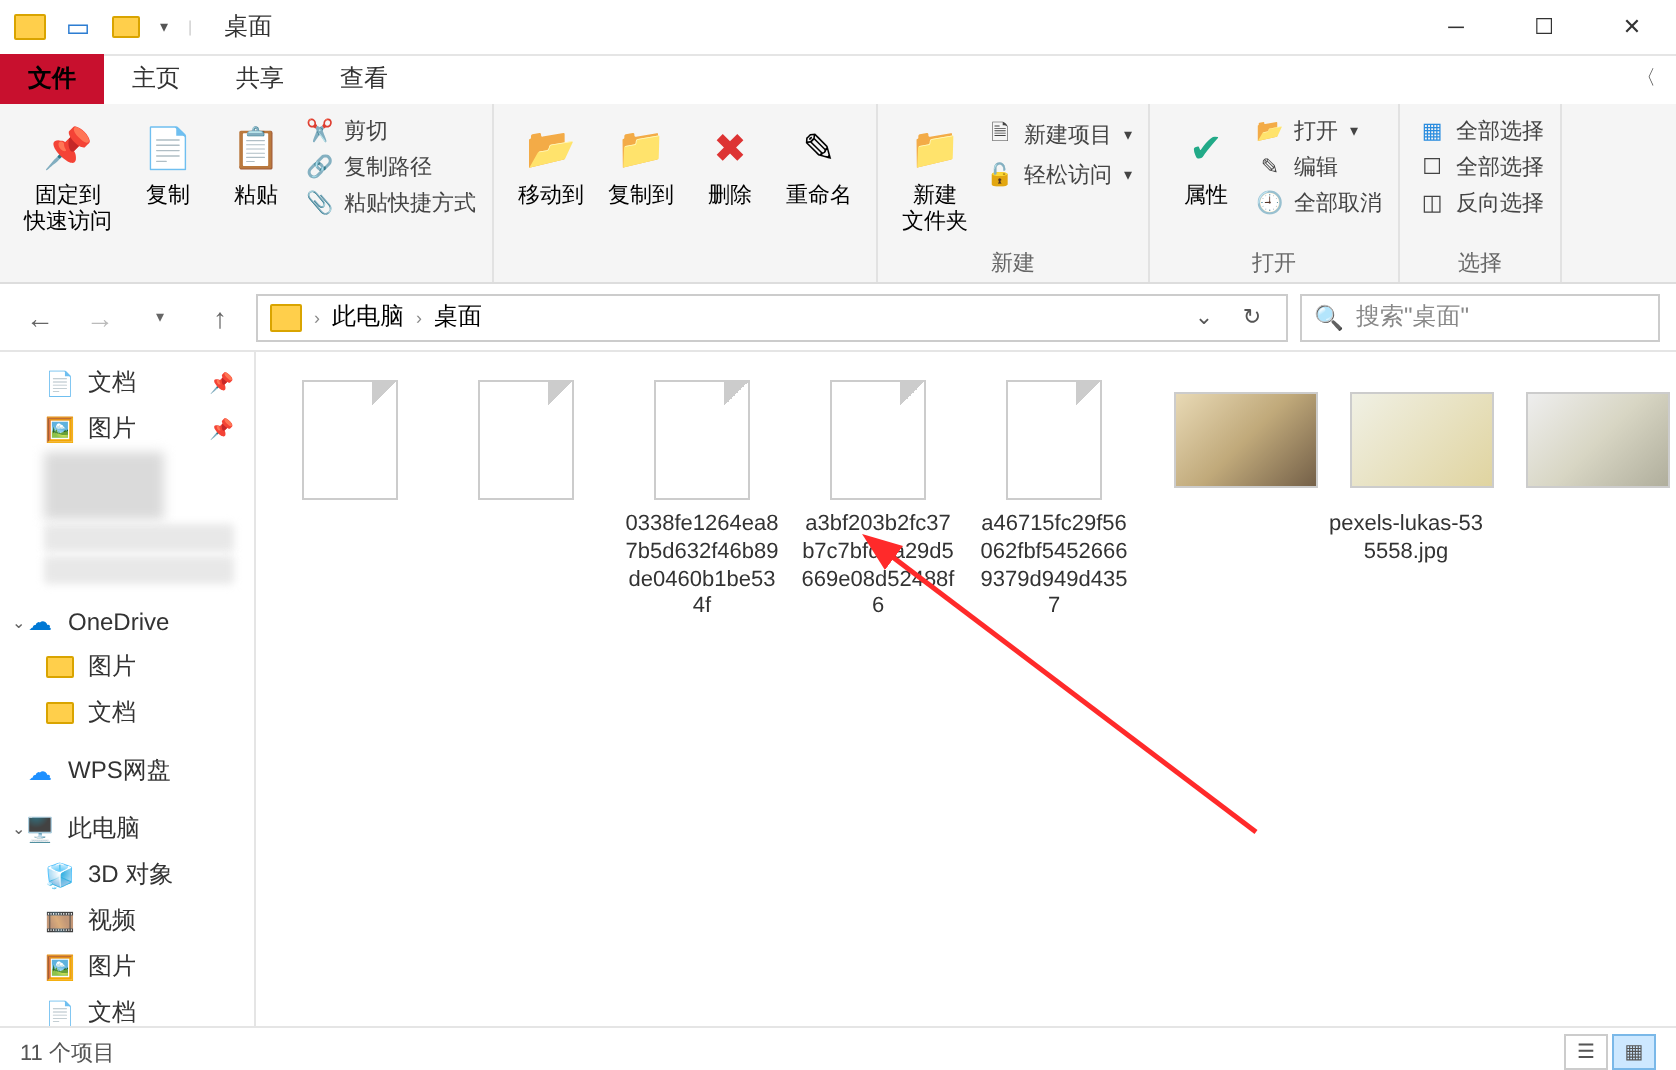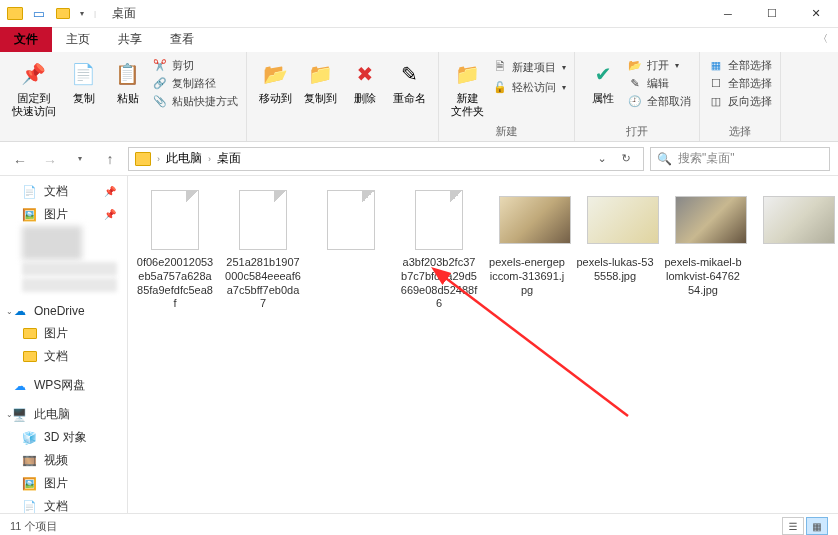--- a/index.html
+++ b/index.html
@@ -312,56 +312,54 @@
       </div>
 
   </div>
 
   <div class="files" id="files-pane">
 
     <div class="file-item">
         <div class="file-icon">
           <div class="blank-doc"></div>
         </div>
-        <div class="file-name">0f06e20012053eb5a757a628a85fa9efdfc5ea8f</div>
-      </div>
-      <div class="file-item">
-        <div class="file-icon">
-          <div class="blank-doc"></div>
-        </div>
-        <div class="file-name">251a281b1907000c584eeeaf6a7c5bff7eb0da7</div>
-      </div>
-      <div class="file-item">
-        <div class="file-icon">
-          <div class="blank-doc"></div>
-        </div>
+      </div>
+      <div class="file-item">
+        <div class="file-icon">
+          <div class="blank-doc"></div>
+        </div>
+      </div>
+      <div class="file-item">
+        <div class="file-icon">
+          <div class="blank-doc"></div>
+        </div>
+        <div class="file-name">0338fe1264ea87b5d632f46b89de0460b1be534f</div>
       </div>
       <div class="file-item">
         <div class="file-icon">
           <div class="blank-doc"></div>
         </div>
         <div class="file-name">a3bf203b2fc37b7c7bfd8a29d5669e08d52488f6</div>
       </div>
       <div class="file-item">
         <div class="file-icon">
+          <div class="blank-doc"></div>
+        </div>
+        <div class="file-name">a46715fc29f56062fbf54526669379d949d4357</div>
+      </div>
+      <div class="file-item">
+        <div class="file-icon">
           <div class="file-thumb thumb-a"></div>
         </div>
-        <div class="file-name">pexels-energepiccom-313691.jpg</div>
       </div>
       <div class="file-item">
         <div class="file-icon">
           <div class="file-thumb thumb-c"></div>
         </div>
         <div class="file-name">pexels-lukas-535558.jpg</div>
-      </div>
-      <div class="file-item">
-        <div class="file-icon">
-          <div class="file-thumb thumb-d"></div>
-        </div>
-        <div class="file-name">pexels-mikael-blomkvist-6476254.jpg</div>
       </div>
       <div class="file-item">
         <div class="file-icon">
           <div class="file-thumb thumb-f"></div>
         </div>
       </div>
       <svg class="arrow-annot" width="700" height="360" style="left:0;top:0">
       <defs>
           <marker id="ah" markerWidth="10" markerHeight="10" refX="2" refY="3" orient="auto">
             <path d="M0,0 L0,6 L8,3 z" fill="#ff2a2a"></path>

